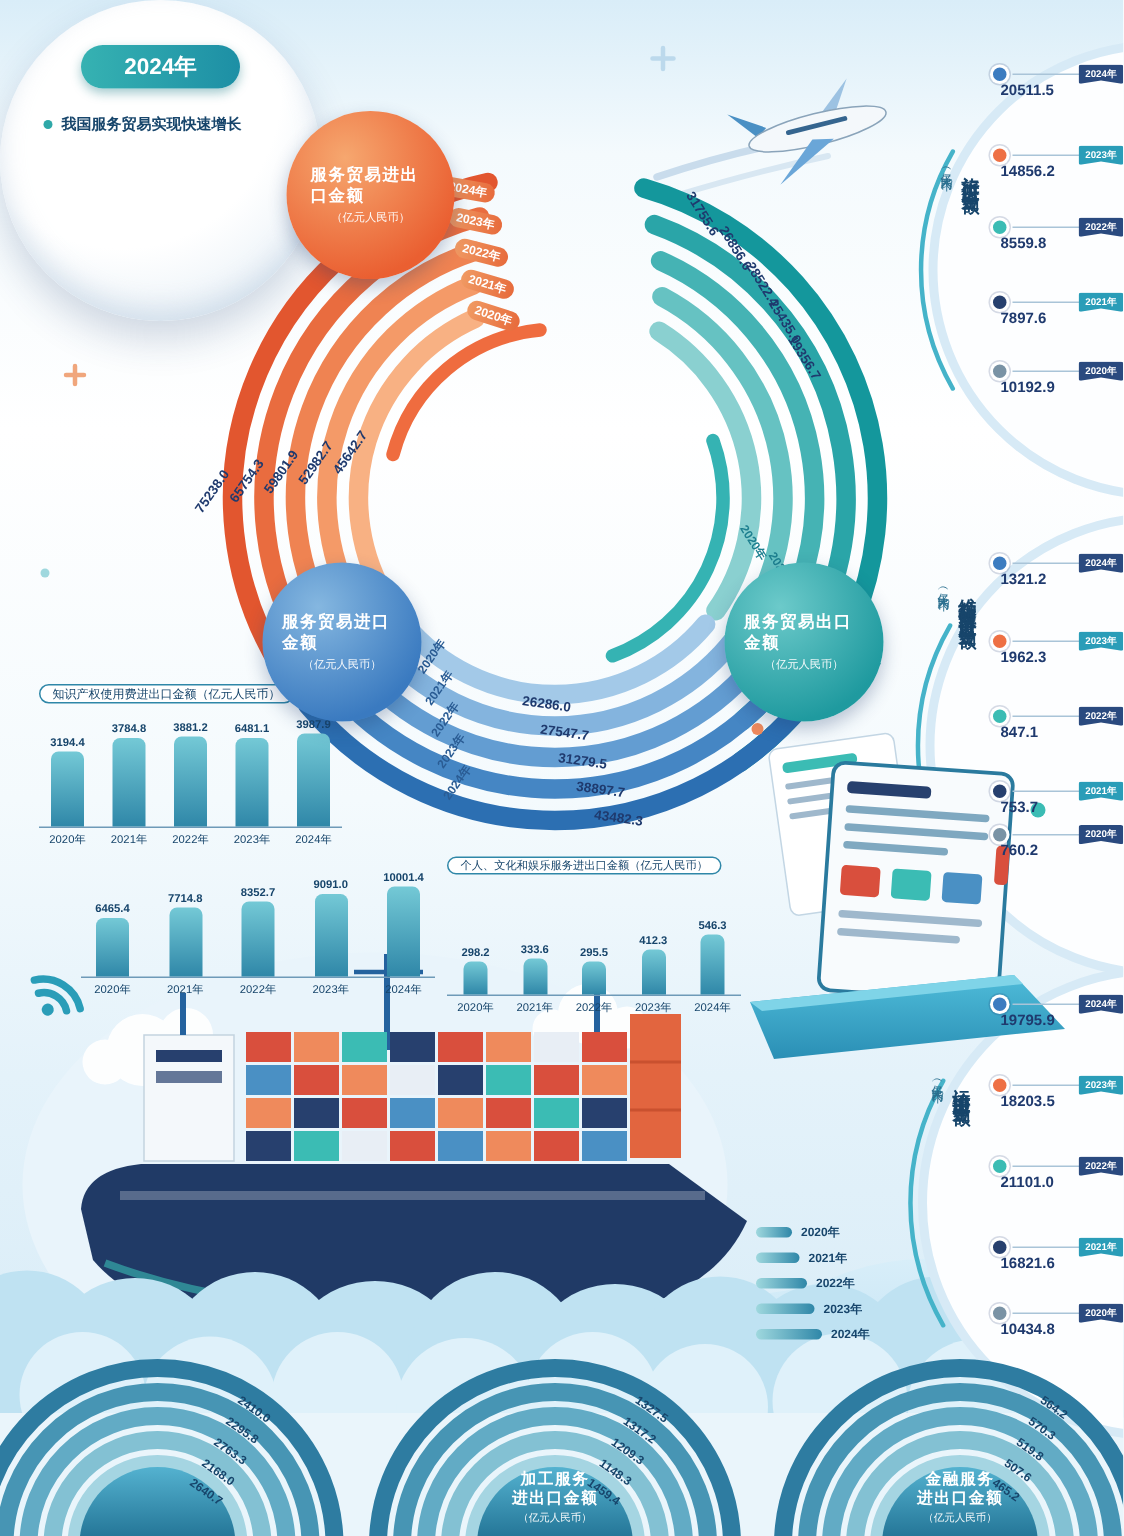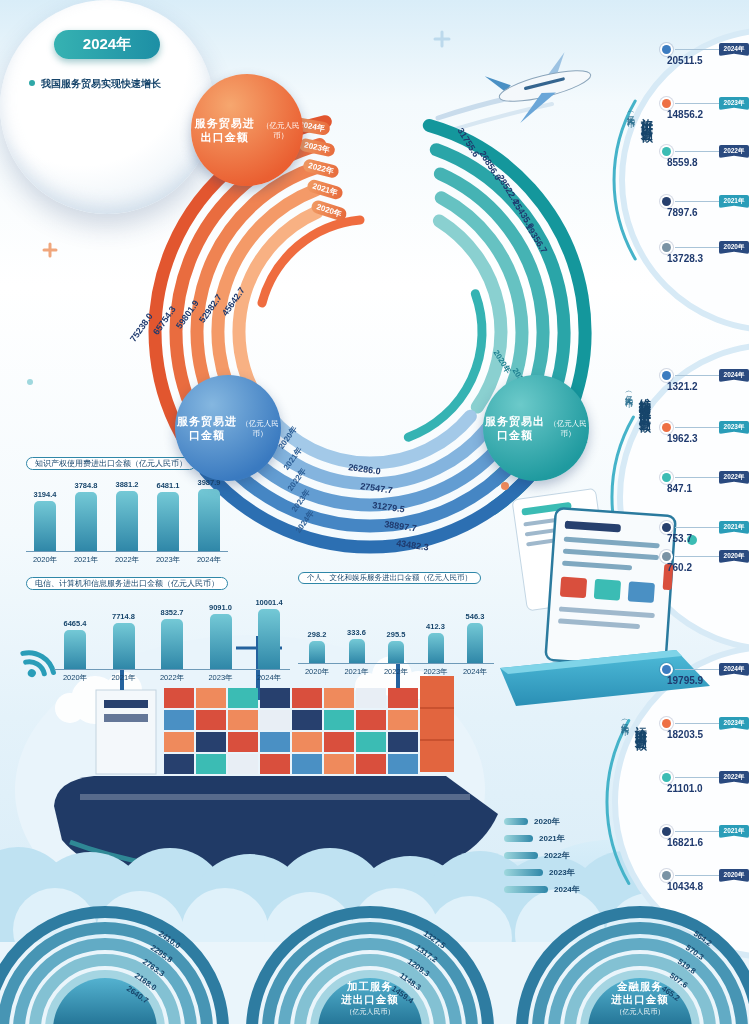--- a/index.html
+++ b/index.html
@@ -14,22 +14,22 @@
   background:radial-gradient(circle at 38% 28%,#ffffff 52%,#eef4f9 76%,#d9e6ef);
   box-shadow:0 12px 26px rgba(31,58,110,.2),inset 0 -8px 16px rgba(180,200,220,.45);
   display:flex;flex-direction:column;align-items:center;padding-top:30px;z-index:4}
 .year-badge{min-width:106px;height:29px;padding:0 14px;border-radius:16px;
   background:linear-gradient(90deg,#36b2b2,#1d8fa5);color:#fff;font-weight:bold;font-size:15px;
   display:flex;align-items:center;justify-content:center;box-shadow:0 3px 7px rgba(20,120,130,.4);margin-bottom:10px}
 .cbullet{display:flex;align-items:flex-start;gap:6px;font-size:10px;font-weight:bold;color:#17456b;margin-top:7px;line-height:1.5;width:156px}
 .bdot{width:6px;height:6px;border-radius:50%;margin-top:4px;flex:none}
 .hl{color:#e8432e}
 
-.badge{position:absolute;border-radius:50%;display:flex;flex-direction:row;align-items:center;justify-content:center;
-  color:#fff;text-align:center;box-shadow:0 5px 12px rgba(31,58,110,.3);z-index:5}
+.badge{position:absolute;border-radius:50%;display:flex;flex-direction:column;align-items:center;justify-content:center;
+  color:#fff;text-align:left;box-shadow:0 5px 12px rgba(31,58,110,.3);z-index:5}
 .badge .t{font-size:11px;font-weight:bold;line-height:1.3;width:80px;letter-spacing:1px}
 .badge .u{font-size:7.5px;margin-top:2px;opacity:.95}
 .badge.orange{background:radial-gradient(circle at 35% 28%,#f6a76f,#ea5f31 75%)}
 .badge.blue{background:radial-gradient(circle at 35% 28%,#85b7e0,#3a7ac0 75%)}
 .badge.teal{background:radial-gradient(circle at 35% 28%,#6ccaca,#1f9a9f 75%)}
 
 .year-pill{position:absolute;width:36px;height:13px;border-radius:7px;color:#fff;font-size:8px;font-weight:bold;
   display:flex;align-items:center;justify-content:center;background:linear-gradient(90deg,#f09a63,#e76b3c);z-index:3}
 .val{position:absolute;font-size:9px;font-weight:bold;color:#1f3a6e;white-space:nowrap;transform-origin:left top;z-index:3}
 .yr-rot{position:absolute;font-size:8px;font-weight:bold;white-space:nowrap;transform-origin:left top;z-index:3}
@@ -380,21 +380,21 @@
 <div class="side-item" style="top:194px">
   <span class="sdot" style="background:#27406e"></span>
       <span class="sline"></span>
   <span class="sflag" style="background:#2a9db8">2021年</span>
   <div class="sval">7897.6</div>
 </div>
 <div class="side-item" style="top:240px">
   <span class="sdot" style="background:#7a93a5"></span>
       <span class="sline"></span>
   <span class="sflag" style="background:#2a4a7f">2020年</span>
-  <div class="sval">13728.3</div>
+  <div class="sval">10192.9</div>
 </div>
 
 <div class="vcol" style="left:622px;top:388px;height:225px">
   <span class="vunit">（亿元人民币）</span>
   <span class="vtitle">维护和维修服务进出口金额</span>
 </div>
 <div class="side-item" style="top:368px">
   <span class="sdot" style="background:#3c7cc0"></span>
       <span class="sline"></span>
   <span class="sflag" style="background:#2a4a7f">2024年</span>
@@ -487,21 +487,20 @@
   <div class="bc-years">
     <span>2020年</span>
         <span>2021年</span>
         <span>2022年</span>
         <span>2023年</span>
         <span>2024年</span>
   </div>
 </div>
 
 <div class="bar-chart" style="left:54px;top:572px;width:236px">
-  <div class="bc-label" style="margin-left:-28px">电信、计算机和信息服务进出口金额（亿元人民币）</div>
   <div class="bc-area" style="height:74px">
     <div class="bc-col" style="width:42px">
           <div class="bc-val">6465.4</div>
           <div class="bc-bar" style="height:39px"></div>
         </div>
     <div class="bc-col" style="width:42px">
           <div class="bc-val">7714.8</div>
           <div class="bc-bar" style="height:46px"></div>
         </div>
     <div class="bc-col" style="width:42px">

